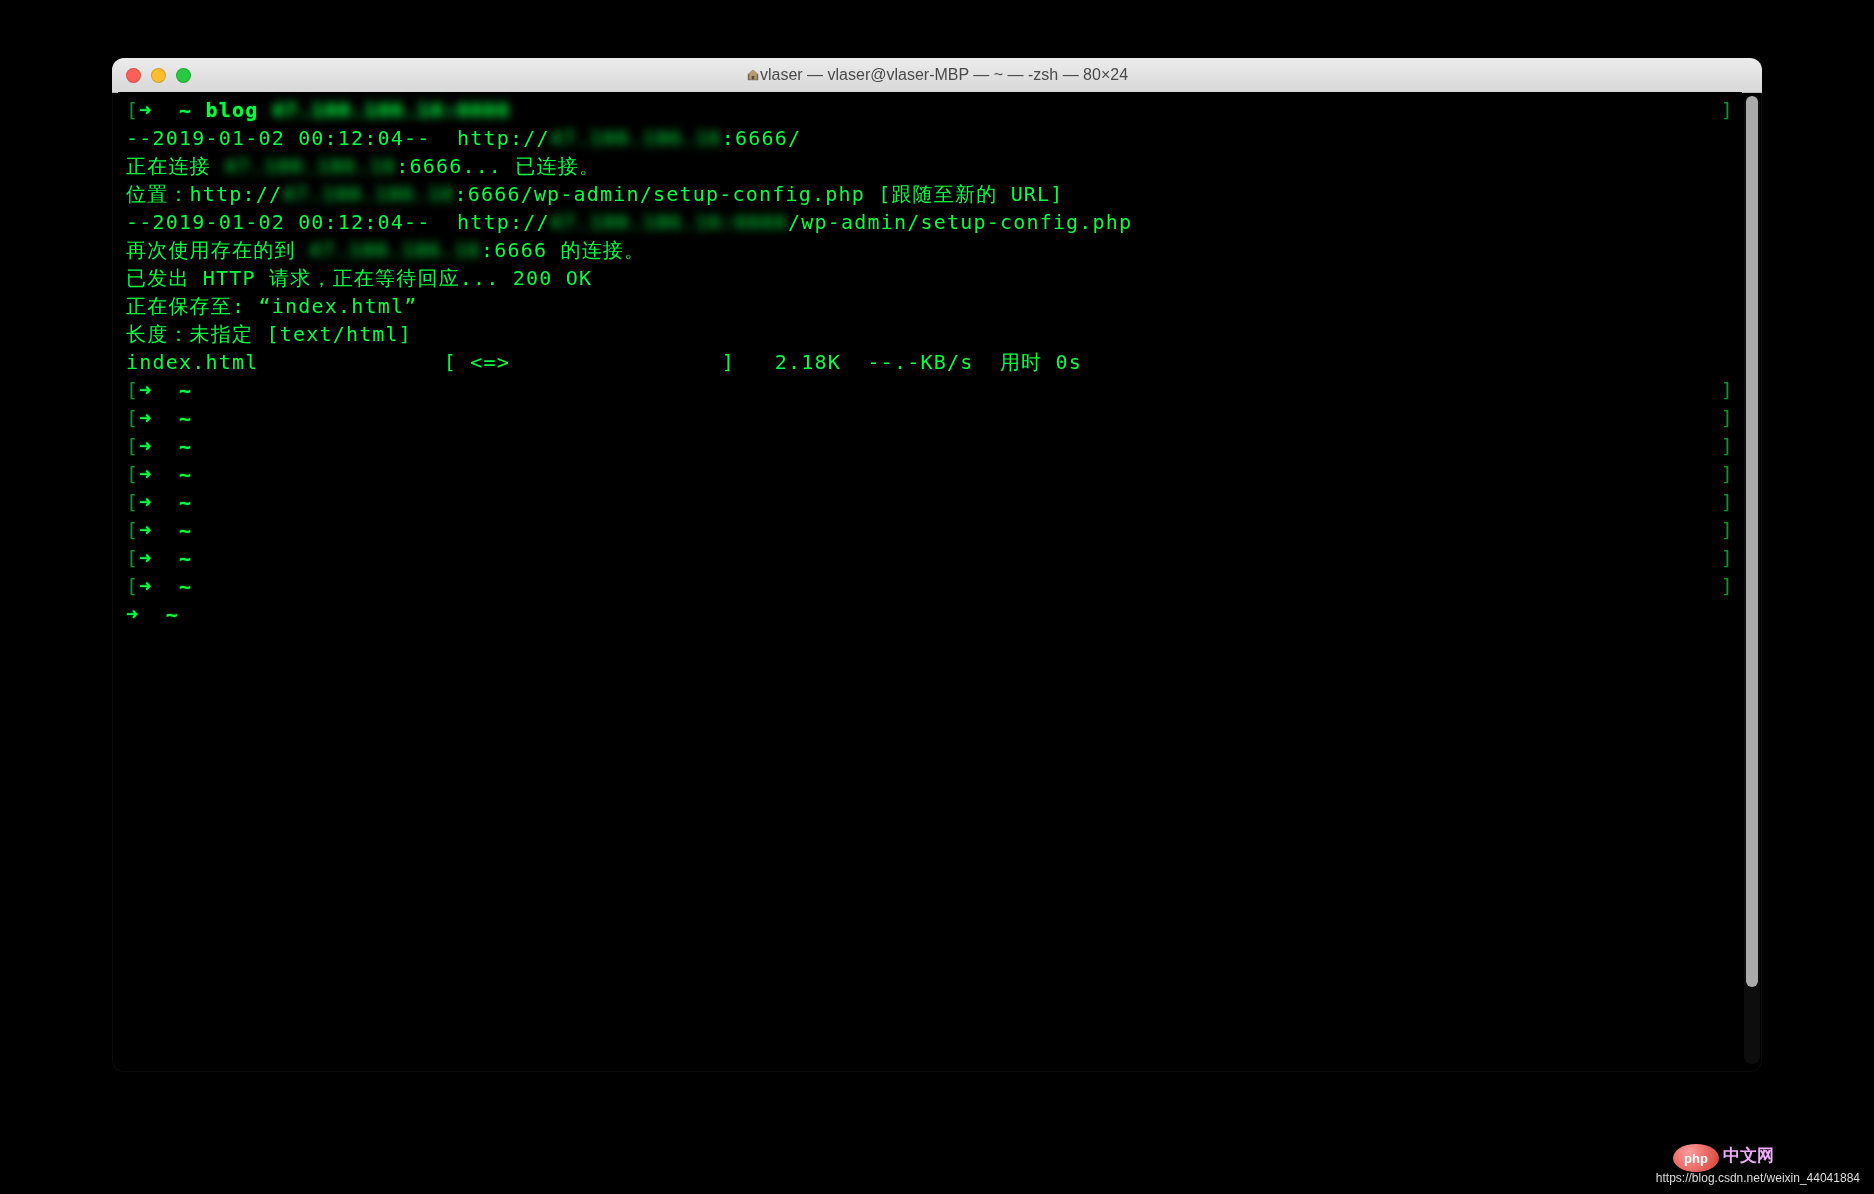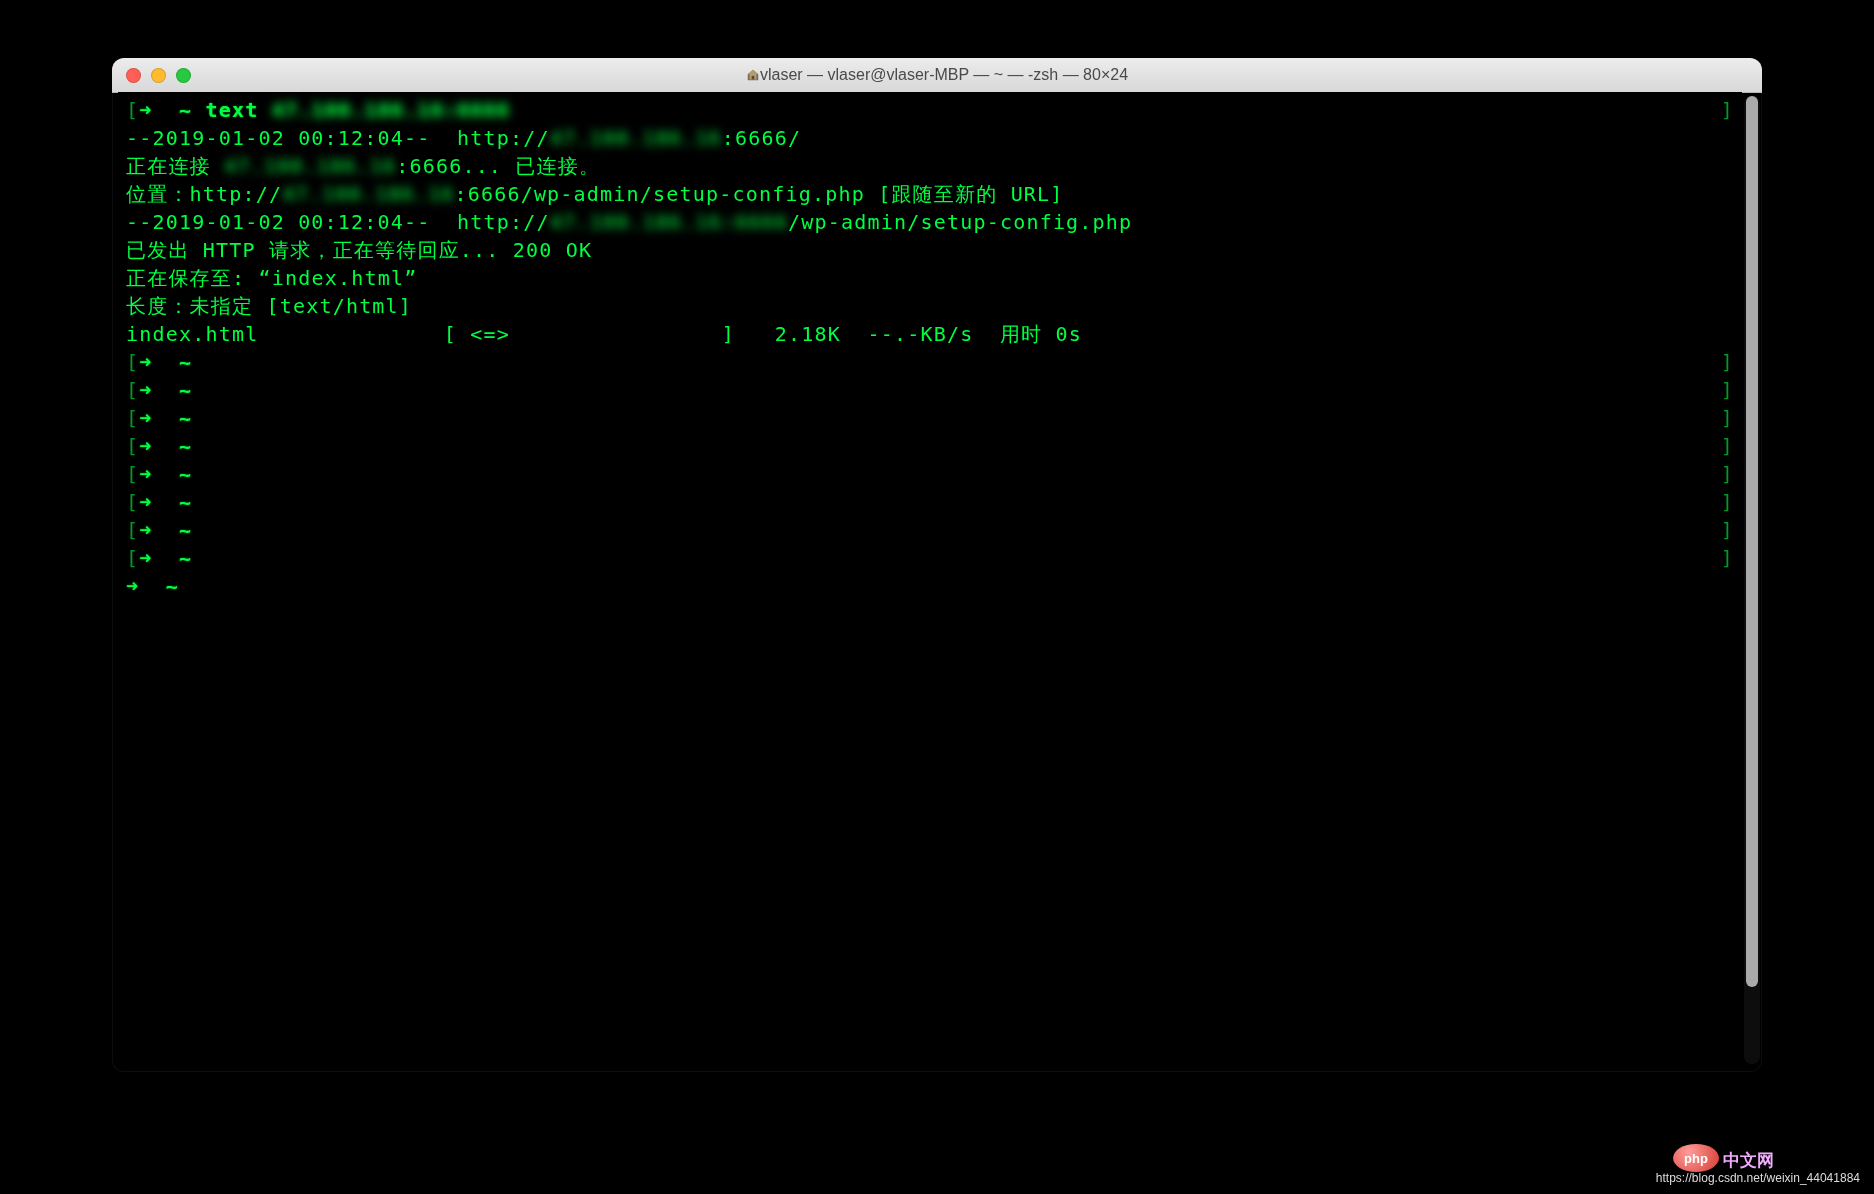--- a/index.html
+++ b/index.html
@@ -106,21 +106,21 @@
   }
   .watermark {
     position:absolute;
     right:14px; bottom:9px;
     font: 12px Arial, sans-serif;
     color:#ddd;
   }
   .php-badge {
     position:absolute;
     right:100px; bottom:22px;
-    display:flex; align-items:flex-end;
+    display:flex; align-items:flex-start;
     gap:4px;
   }
   .php-ball {
     width:46px; height:28px;
     background: radial-gradient(circle at 35% 30%, #ff9b9b, #d43b2f);
     border-radius:50%;
     display:flex; align-items:center; justify-content:center;
     color:#fff; font:700 13px Arial; box-shadow:0 2px 6px rgba(0,0,0,.4);
   }
   .cn {
@@ -147,26 +147,27 @@
               <path fill="#b59b72" d="M8 2l6 5h-2v6H4V7H2z"></path>
               <rect x="6.5" y="9" width="3" height="4" fill="#5b4a34"></rect>
             </svg>
         </span>
         <span>vlaser — vlaser@vlaser-MBP — ~ — -zsh — 80×24</span>
       </div>
     </div>
 
     <div class="term">
 
-      <div class="line"><span class="bracket">[</span><span class="arrow bold">➜</span>  <span class="bold">~</span> <span class="bold">text</span> <span class="blurseg bold">47.100.186.16:6666</span><span style="float:right;" class="bracket">]</span></div>
+      <div class="line"><span class="bracket">[</span><span class="arrow bold">➜</span>  <span class="bold">~</span> <span class="bold">blog</span> <span class="blurseg bold">47.100.186.16:6666</span><span style="float:right;" class="bracket">]</span></div>
 
       <div class="line"><span>--2019-01-02 00:12:04--  http://</span><span class="blurseg">47.100.186.16</span><span>:6666/</span></div>
       <div class="line"><span>正在连接 </span><span class="blurseg">47.100.186.16</span><span>:6666... 已连接。</span></div>
       <div class="line"><span>位置：http://</span><span class="blurseg">47.100.186.16</span><span>:6666/wp-admin/setup-config.php [跟随至新的 URL]</span></div>
       <div class="line"><span>--2019-01-02 00:12:04--  http://</span><span class="blurseg">47.100.186.16:6666</span><span>/wp-admin/setup-config.php</span></div>
+      <div class="line"><span>再次使用存在的到 </span><span class="blurseg">47.100.186.16</span><span>:6666 的连接。</span></div>
       <div class="line">已发出 HTTP 请求，正在等待回应... 200 OK</div>
       <div class="line">正在保存至: “index.html”</div>
       <div class="line">长度：未指定 [text/html]</div>
       <div class="line"></div>
       <div class="line">index.html              [ &lt;=&gt;                ]   2.18K  --.-KB/s  用时 0s</div>
       <div class="line"></div>
       <div class="line"></div>
 
       <div id="empty-prompts">
           <div class="line"><span class="bracket">[</span><span class="arrow bold">➜</span>  <span class="bold">~</span><span style="float:right;" class="bracket">]</span></div>

